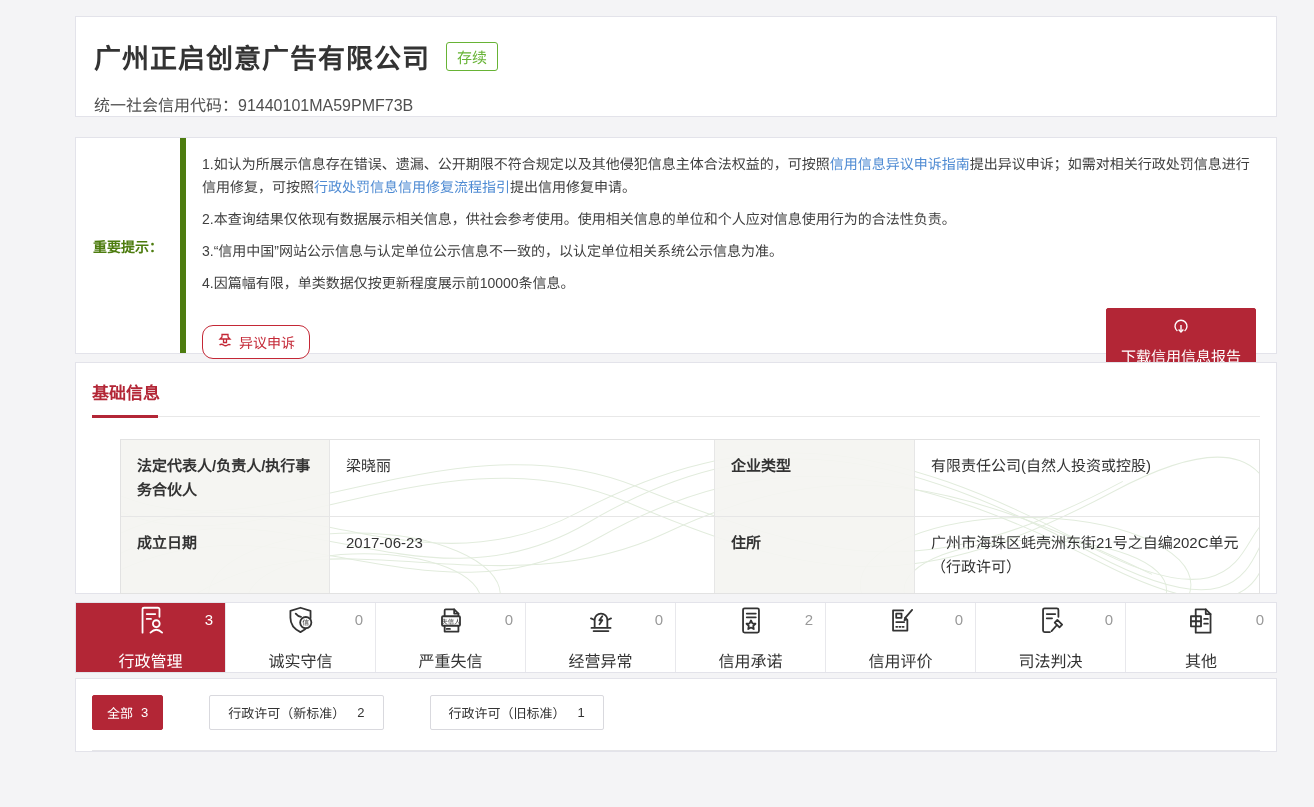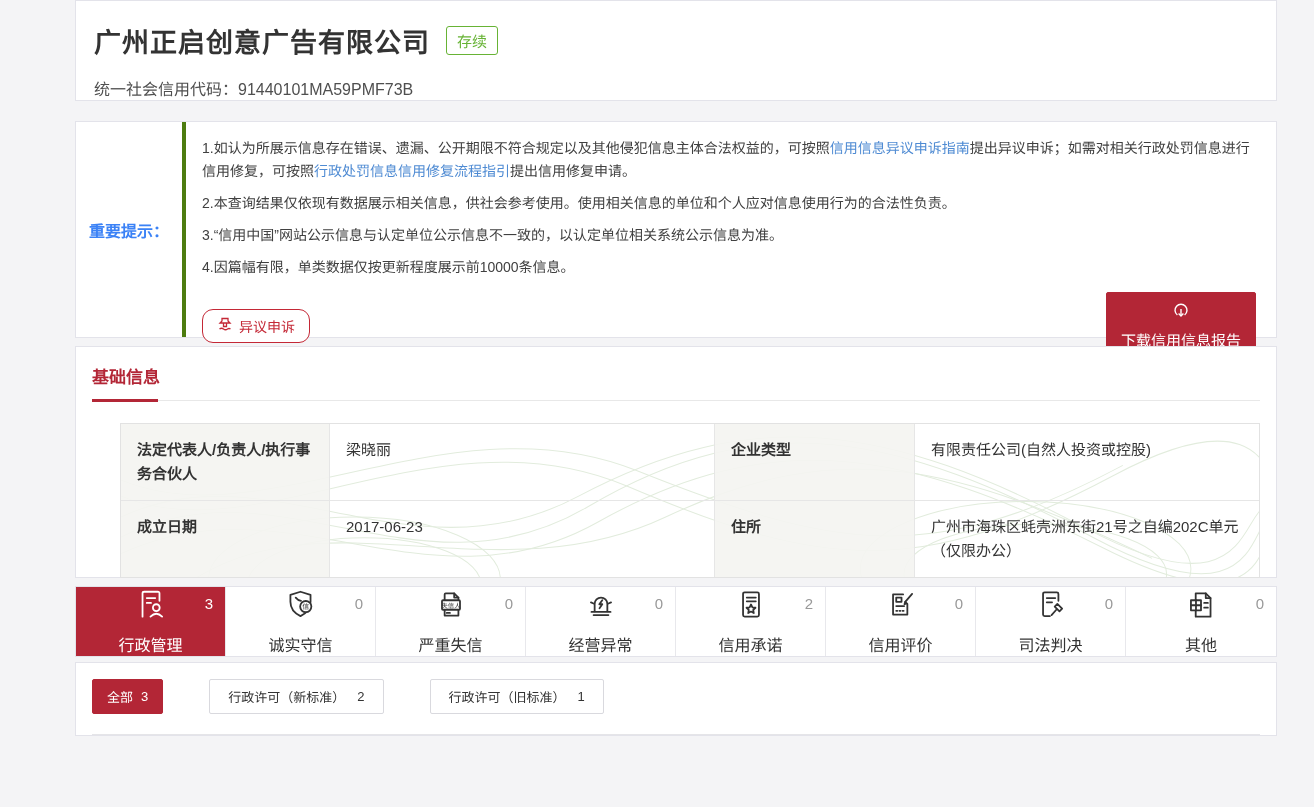--- a/index.html
+++ b/index.html
@@ -2,39 +2,39 @@
 <html lang="zh-CN"><head>
 <meta charset="utf-8">
 <style>
   * { margin:0; padding:0; box-sizing:border-box; }
   html,body { width:1314px; height:807px; overflow:hidden; }
   body {
     background:#f4f4f6;
     font-family:"Liberation Sans","DejaVu Sans",sans-serif;
     color:#333;
   }
-  .page { width:1202px; margin-left:75px; height:615px; display:flex; flex-direction:column; }
+  .page { width:1202px; margin-left:75px; padding-top:16px; height:615px; display:flex; flex-direction:column; }
   .card { background:#fff; border:1px solid #e3e3ea; }
 
   
   .header-card { height:107px; padding:20px 18px 0 18px; }
   .title-row { display:flex; align-items:center; }
   .company-name { font-size:27px; font-weight:bold; color:#333; letter-spacing:1px; }
   .status-badge {
     margin-left:16px; font-size:15px; color:#67b335;
     border:1px solid #67b335; border-radius:3px; padding:3px 10px; background:#fff;
   }
   .credit-code { margin-top:16px; font-size:16px; color:#4f4f4f; }
 
   
   .notice-card { margin-top:20px; height:217px; display:flex; }
   .notice-label {
-    width:110px; flex:0 0 110px; border-right:4px solid #4d7c0f;
+    width:110px; flex:0 0 110px; border-right:6px solid #4d7c0f;
     display:flex; align-items:center; justify-content:center;
-    font-size:16px; font-weight:bold; color:#3b82f6;
+    font-size:14px; font-weight:bold; color:#4d7c0f;
   }
   .notice-body { flex:1; padding:15px 20px 0 16px; }
   .notice-body p { font-size:14px; color:#404040; line-height:1.65; margin-bottom:9px; }
   .notice-body a { color:#4f8bd3; text-decoration:none; cursor:pointer; }
   .notice-actions { display:flex; justify-content:space-between; align-items:center; margin-top:13px; }
   .appeal-btn {
     display:inline-flex; align-items:center; gap:6px;
     background:#fff; border:1px solid #c42836; color:#c42836;
     font-size:14px; padding:6px 14px; border-radius:11px; cursor:pointer;
     font-family:inherit;
@@ -152,21 +152,21 @@
         </g>
       </svg>
       <div class="info-grid">
         <div class="cell lbl">法定代表人/负责人/执行事务合伙人</div>
         <div class="cell val">梁晓丽</div>
         <div class="cell lbl">企业类型</div>
         <div class="cell val last-col">有限责任公司(自然人投资或控股)</div>
         <div class="cell lbl last-row">成立日期</div>
         <div class="cell val last-row">2017-06-23</div>
         <div class="cell lbl last-row">住所</div>
-        <div class="cell val last-col last-row">广州市海珠区蚝壳洲东街21号之自编202C单元（仅限办公）</div>
+        <div class="cell val last-col last-row">广州市海珠区蚝壳洲东街21号之自编202C单元（行政许可）</div>
       </div>
     </div>
   </section>
 
   <section class="tabs-card">
 
     <div class="tab active">
       <span class="count">3</span>
       <span>
         <svg width="36" height="36" viewBox="0 0 34 34" fill="none" stroke="currentColor" stroke-width="1.7" stroke-linecap="round" stroke-linejoin="round">

